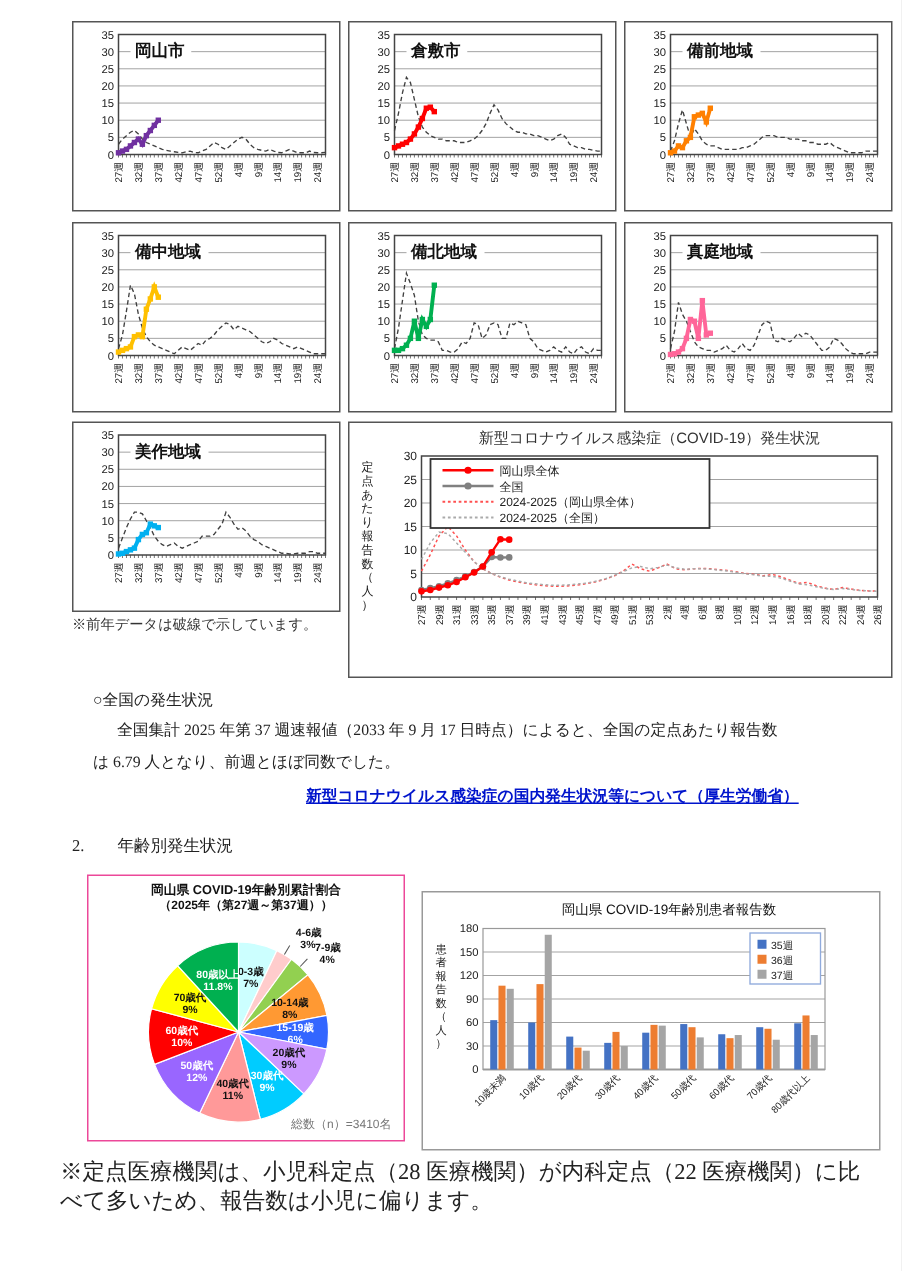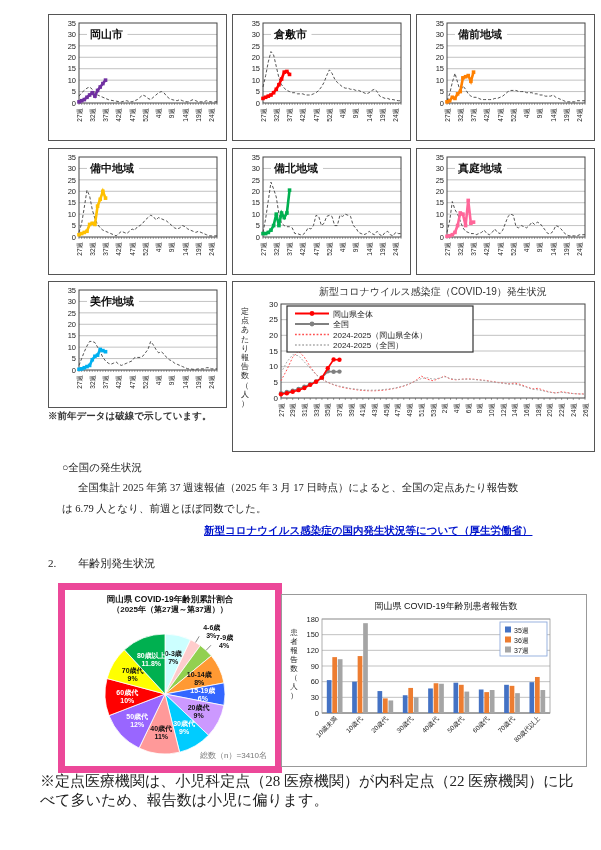--- a/index.html
+++ b/index.html
@@ -1,23 +1,23 @@
 <!DOCTYPE html>
 <html><head>
 <meta charset="utf-8">
 <style>
   html,body{margin:0;padding:0;background:#e8e8e8;}
   #page{position:relative;width:601px;height:850px;background:#fff;margin:0 auto;
         font-family:"Liberation Serif",serif;color:#222;overflow:hidden;}
   .chart-box{position:absolute;background:#fff;}
   .small-box{width:177px;height:125px;border:1.4px solid #555;}
   .big-box{width:361px;height:169px;border:1.4px solid #555;}
-  .pie-box{width:210px;height:176px;border:7px solid #ec4899;}
+  .pie-box{width:210px;height:176px;border:1px solid #ec4899;}
   .bar-box{width:304px;height:171px;border:1px solid #999;}
-  .note-prev{position:absolute;left:48px;top:410px;font-size:9.5px;color:#333;font-weight:bold;}
+  .note-prev{position:absolute;left:48px;top:410px;font-size:9.5px;color:#333;}
   .nat{position:absolute;left:62px;top:458px;width:500px;font-size:10.5px;line-height:1.95;}
   .nat .indent{padding-left:16px;}
   .mhlw-link{position:absolute;left:204px;top:524px;font-family:Liberation Serif, serif;
              font-size:10.5px;font-weight:600;color:#0014cc;text-decoration:underline;cursor:pointer;}
   .sec2{position:absolute;left:48px;top:556px;font-size:11px;color:#222;text-align:right;}
   .sec2 .num{margin-right:22px;}
   .bottom-note{position:absolute;left:40px;top:772px;width:540px;font-size:15px;color:#222;}
   svg text{font-family:"Liberation Sans",sans-serif;}
 </style>
 </head>
@@ -840,21 +840,21 @@
         <circle cx="79" cy="42" r="2.4" fill="#808080"></circle>
         <text x="100" y="45" font-size="8" fill="#222">全国</text>
         <line x1="62" y1="52.5" x2="96" y2="52.5" stroke="#FF5050" stroke-width="1.4" stroke-dasharray="1.8,1.8"></line>
         <text x="100" y="55.5" font-size="8" fill="#222">2024-2025（岡山県全体）</text>
         <line x1="62" y1="63" x2="96" y2="63" stroke="#AAAAAA" stroke-width="1.4" stroke-dasharray="1.8,1.8"></line>
         <text x="100" y="66" font-size="8" fill="#222">2024-2025（全国）</text>
       </svg></div>
 
   <div class="nat">
     <div>○全国の発生状況</div>
-    <div class="indent">全国集計 2025 年第 37 週速報値（2025 年 3 月 17 日時点）によると、全国の定点あたり報告数</div>
+    <div class="indent">全国集計 2025 年第 37 週速報値（2033 年 9 月 17 日時点）によると、全国の定点あたり報告数</div>
     <div>は 6.79 人となり、前週とほぼ同数でした。</div>
   </div>
 
   <a class="mhlw-link" href="#">新型コロナウイルス感染症の国内発生状況等について（厚生労働省）</a>
 
   <div class="sec2">
     <span class="num">2.</span><span>年齢別発生状況</span>
   </div>
 
   <div class="chart-box pie-box" style="left:58px;top:583px"><svg width="210" height="176" viewBox="0 0 210 176">

